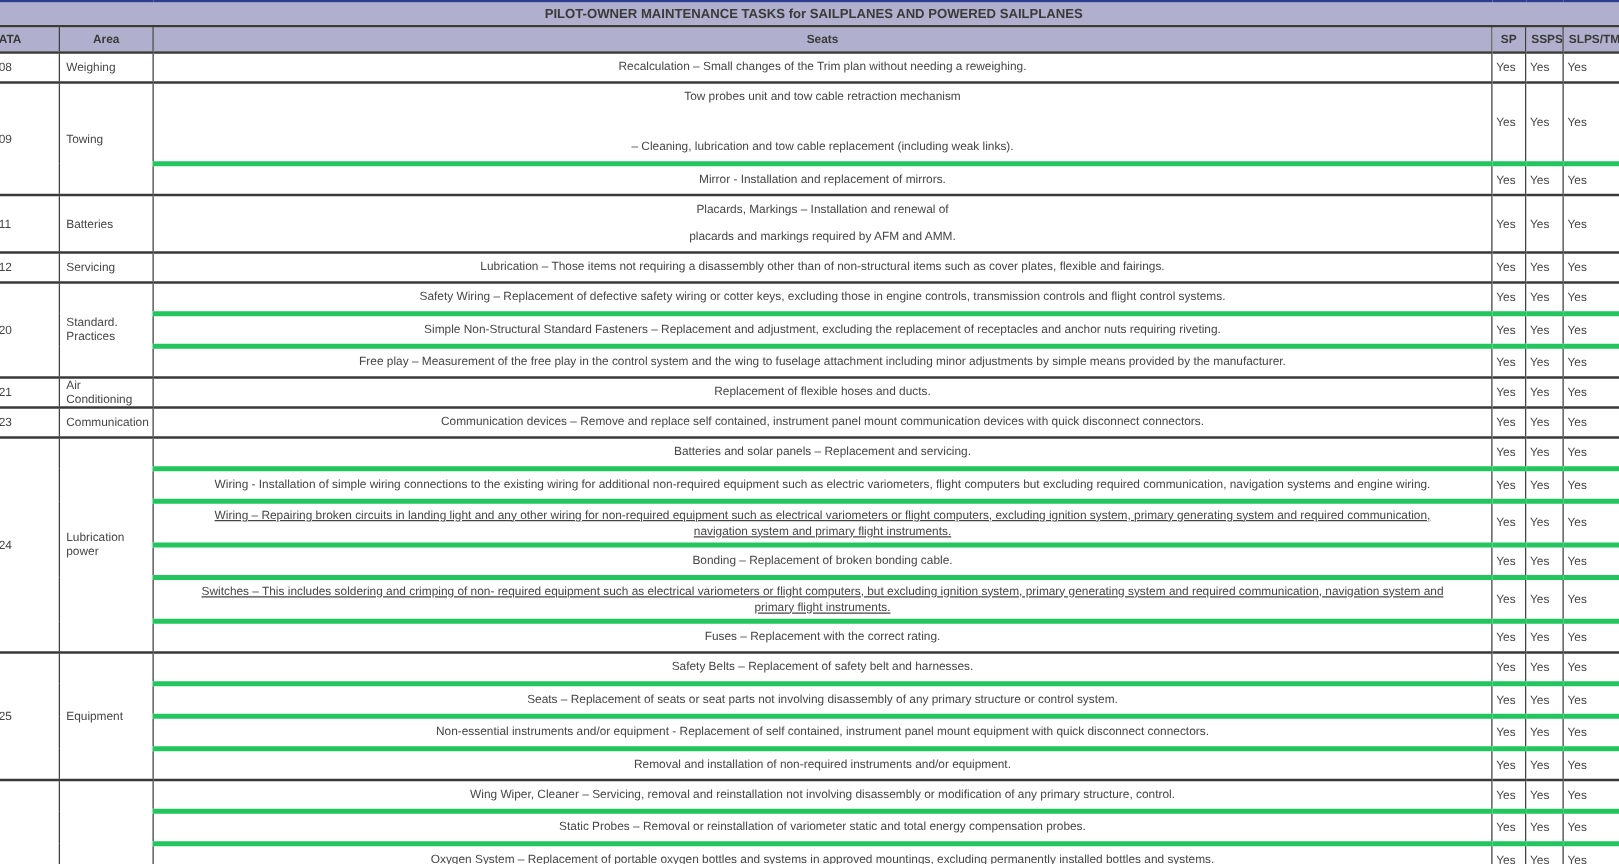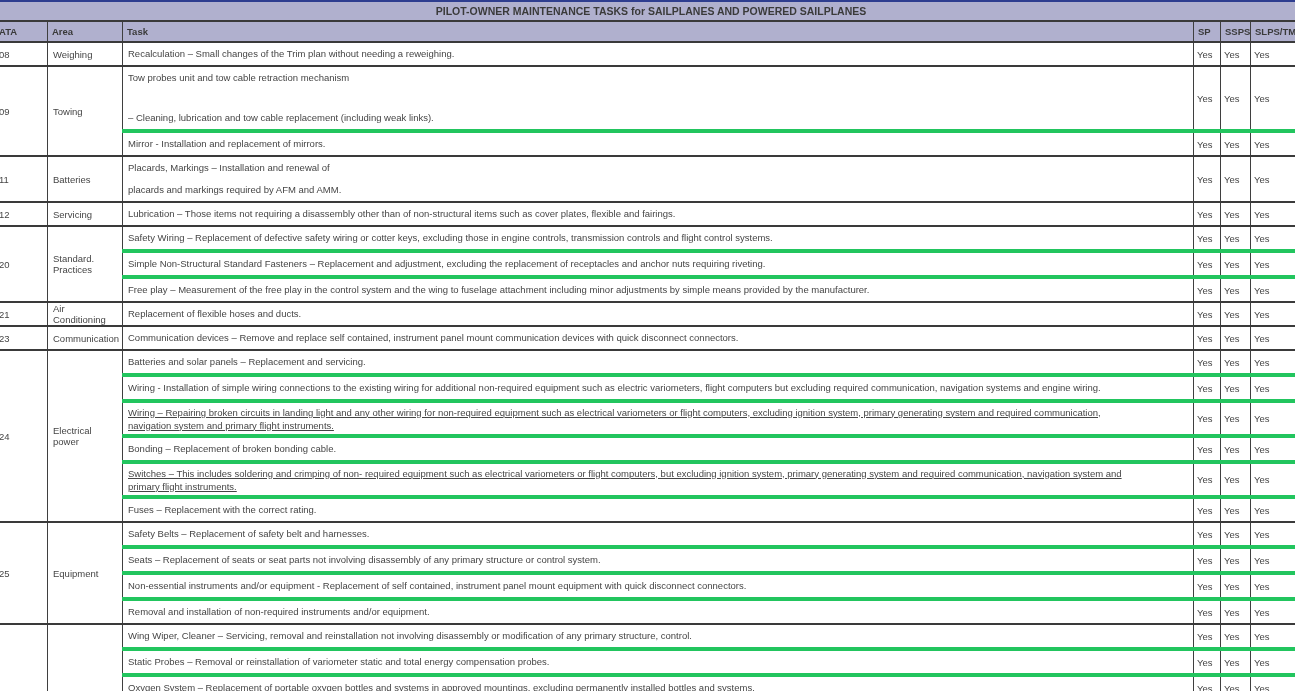--- a/index.html
+++ b/index.html
@@ -44,38 +44,38 @@
     font-size: 10.5px;
     text-align: center;
     height: 20px;
     border-bottom: 2px solid #3a3a3a;
   }
   tr.head-row th {
     background: var(--header-bg, #b0b0ce);
     color: #3a3a3a;
     font-weight: bold;
     font-size: 9.5px;
-    text-align: left;
+    text-align: center;
     height: 21px;
     border-bottom: 2px solid #3a3a3a;
   }
   tr.head-row th.h-ata { text-align: left; padding-left: 3px; }
 
   tbody tr { height: 22px; }
   tbody tr.r-para-wide { height: 54px; }
   tbody tr.r-para      { height: 44px; }
   tbody tr.r-wrap      { height: 35px; }
 
   
   tr.group-start > td { border-top: 2px solid #3a3a3a; }
   tr.group-inner > td.sep { border-top: 4px solid #22c55e; }
 
   td.ata-cell  { text-align: left; padding-left: 3px; }
   td.area-cell { padding-left: 5px; margin-top: 32px; }
-  td.task-cell { padding: 0 5px; }
+  td.task-cell { padding: 0 5px; text-align: center; }
   td.mark-cell { text-align: left; padding-left: 3px; }
 
   .tline { white-space: nowrap; line-height: 22px; }
   tr.r-wrap .tline { line-height: 13px; text-decoration: underline; }
   tr.r-para-wide .tline + .tline { margin-top: 18px; }
 </style>
 </head>
 <body>
 
 <div class="sheet">
@@ -88,21 +88,21 @@
         <col class="c-ssps">
         <col class="c-slps">
     </colgroup>
     <thead>
       <tr class="title-row">
         <th colspan="6">PILOT-OWNER MAINTENANCE TASKS for SAILPLANES AND POWERED SAILPLANES</th>
       </tr>
       <tr class="head-row">
         <th class="h-ata">ATA</th>
         <th class="h-area">Area</th>
-        <th class="h-task">Task</th>
+        <th class="h-task">Seats</th>
         <th class="h-sp">SP</th>
         <th class="h-ssps">SSPS</th>
         <th class="h-slps">SLPS/TMG</th>
       </tr>
     </thead>
     <tbody>
         <tr class="group-start">
           <td class="ata-cell" rowspan="1">08</td>
           <td class="area-cell" rowspan="1">Weighing</td>
           <td class="task-cell">
@@ -193,21 +193,21 @@
           <td class="area-cell" rowspan="1">Communication</td>
           <td class="task-cell">
             <div class="tline">Communication devices – Remove and replace self contained, instrument panel mount communication devices with quick disconnect connectors.</div>
           </td>
           <td class="mark-cell">Yes</td>
           <td class="mark-cell">Yes</td>
           <td class="mark-cell">Yes</td>
         </tr>
         <tr class="group-start">
           <td class="ata-cell" rowspan="6">24</td>
-          <td class="area-cell" rowspan="6">Electrical power</td>
+          <td class="area-cell" rowspan="6">Lubrication power</td>
           <td class="task-cell">
             <div class="tline">Batteries and solar panels – Replacement and servicing.</div>
           </td>
           <td class="mark-cell">Yes</td>
           <td class="mark-cell">Yes</td>
           <td class="mark-cell">Yes</td>
         </tr>
         <tr class="group-inner">
           <td class="task-cell sep">
             <div class="tline">Wiring - Installation of simple wiring connections to the existing wiring for additional non-required equipment such as electric variometers, flight computers but excluding required communication, navigation systems and engine wiring.</div>

